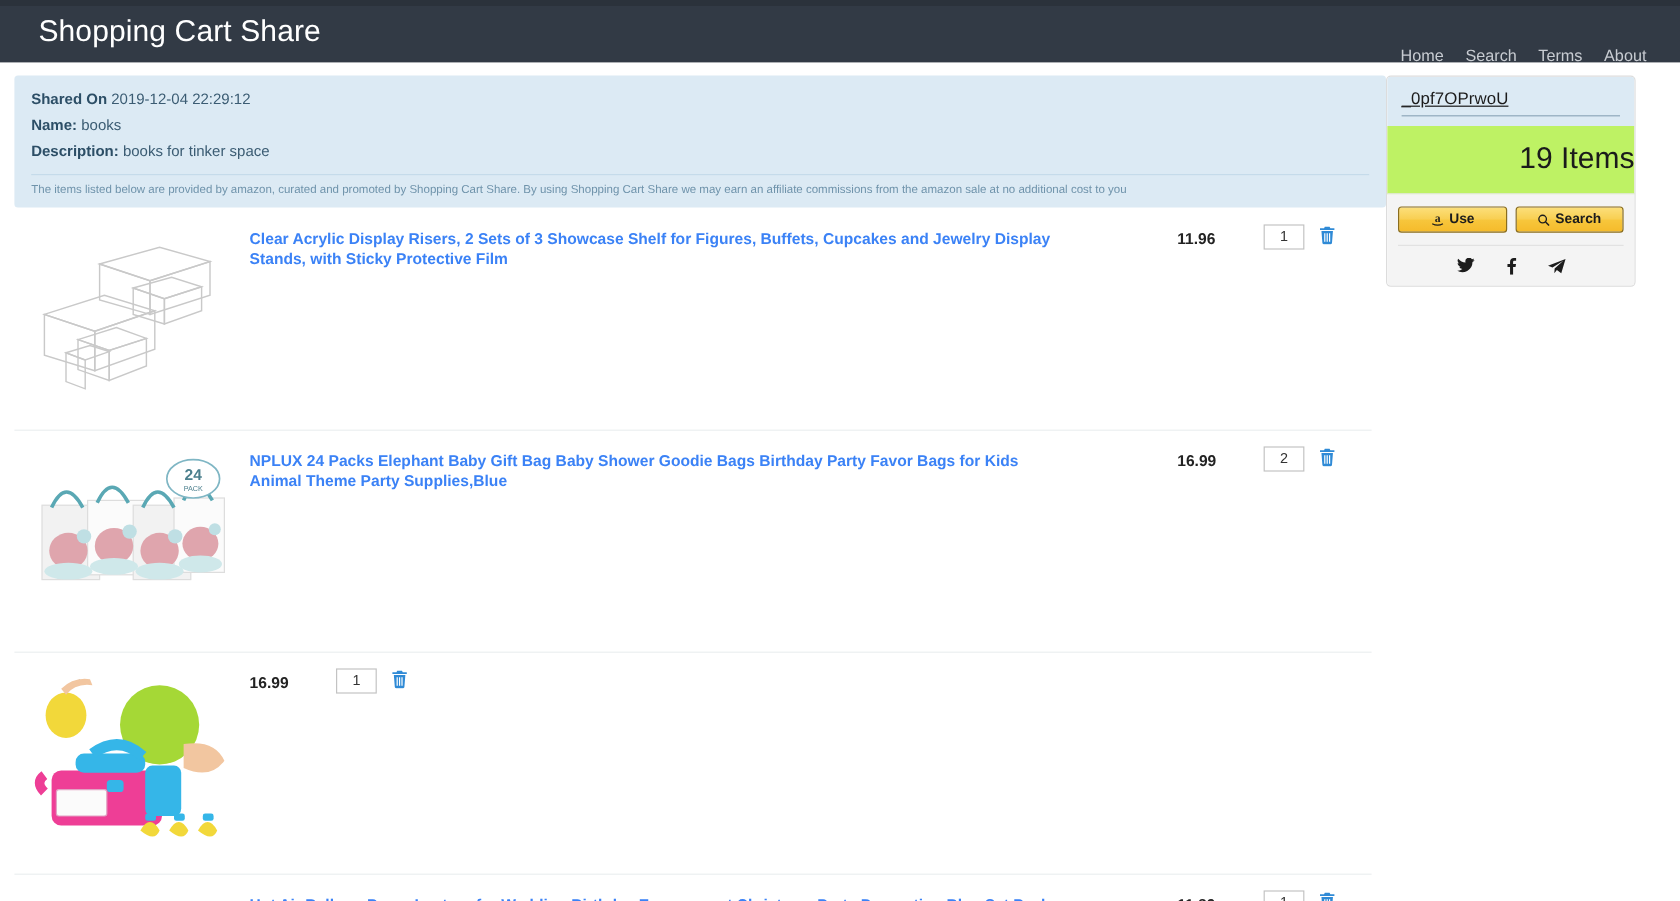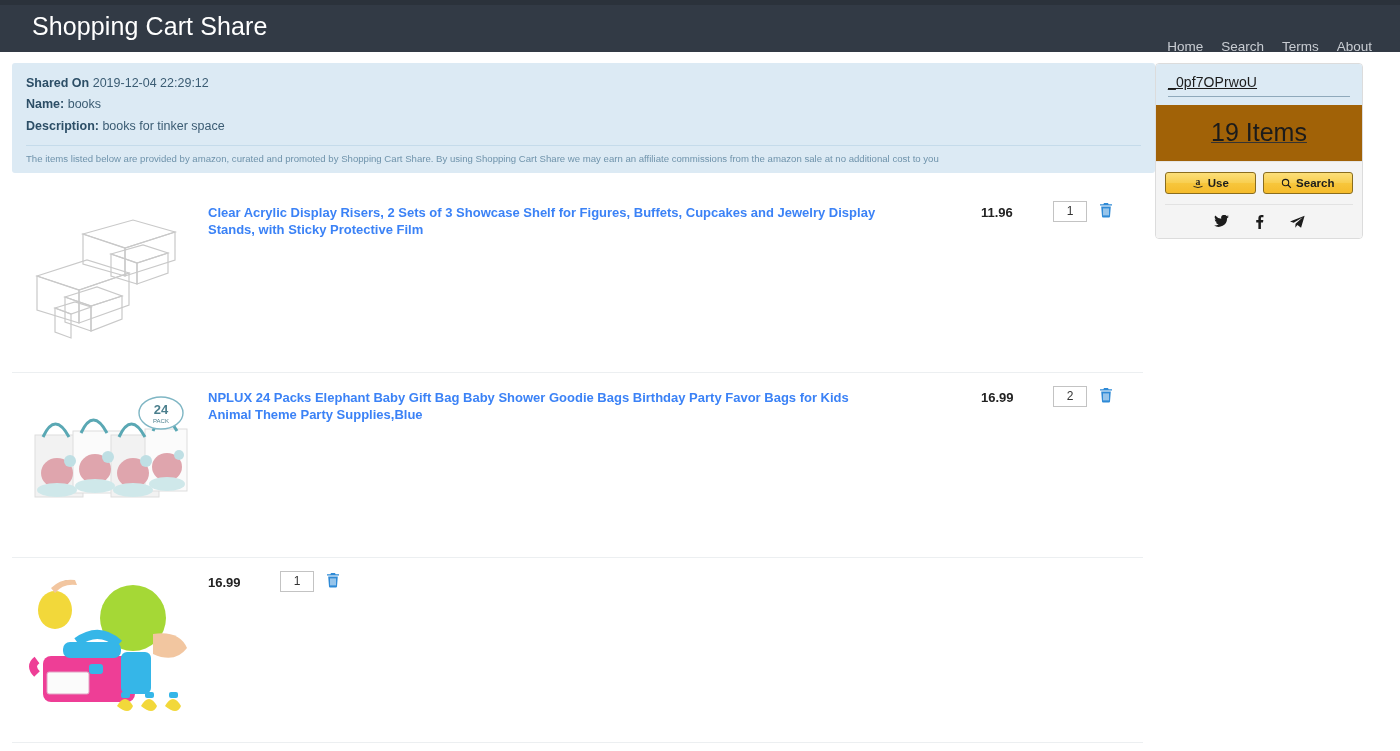--- a/index.html
+++ b/index.html
@@ -32,21 +32,21 @@
     color: #c8ccd2;
     font-size: 13.5px;
     text-decoration: none;
     white-space: nowrap;
   }
   .page { display: flex; align-items: flex-start; }
   .leftcol { width: 1155px; flex: 0 0 1155px; padding: 0; }
   .rightcol { width: 245px; flex: 0 0 245px; padding-top: 11px; }
 
   .infopanel {
-    margin: 11px 0 15px 12px;
+    margin: 11px 0 1px 12px;
     width: 1143px;
     background: #dceaf4;
     border-radius: 3px;
     padding: 10px 14px 0 14px;
   }
   .inforow { font-size: 12.5px; color: #3b5c73; line-height: 1.55; padding: 1px 0; }
   .inforow b { color: #2c4e66; font-weight: bold; }
   .infodesc { padding-bottom: 9px; }
   .infohr { border-top: 1px solid #c5dbea; margin: 0 0 0 0; }
   .disclaimer {
@@ -119,25 +119,24 @@
   }
   .codetext {
     font-size: 14px;
     color: #1b1b1b;
     border-bottom: 1px solid #8fa9bb;
     padding-bottom: 6px;
     letter-spacing: .1px;
     text-decoration: underline;
   }
   .countarea {
-    background: #a16207;
-    text-align: center;
+    background: #bef264;
+    text-align: right;
     padding: 13px 0 14px 0;
     border-bottom: 1px solid #e6e6e6;
-    text-decoration: underline;
   }
   .countarea .cnt { font-size: 25px; color: #1b1b1b; font-weight: 400; }
   .actionarea { background: #f4f4f4; padding: 10px 9px 9px 9px; }
   .btnrow { display: flex; gap: 7px; }
   .goldbtn {
     flex: 1 1 0;
     height: 22px;
     border: 1px solid #8a6d1e;
     border-radius: 3px;
     background: linear-gradient(to bottom, #fcdf7a 0%, #f8cf52 48%, #f7c63c 52%, #f5bb2b 100%);

